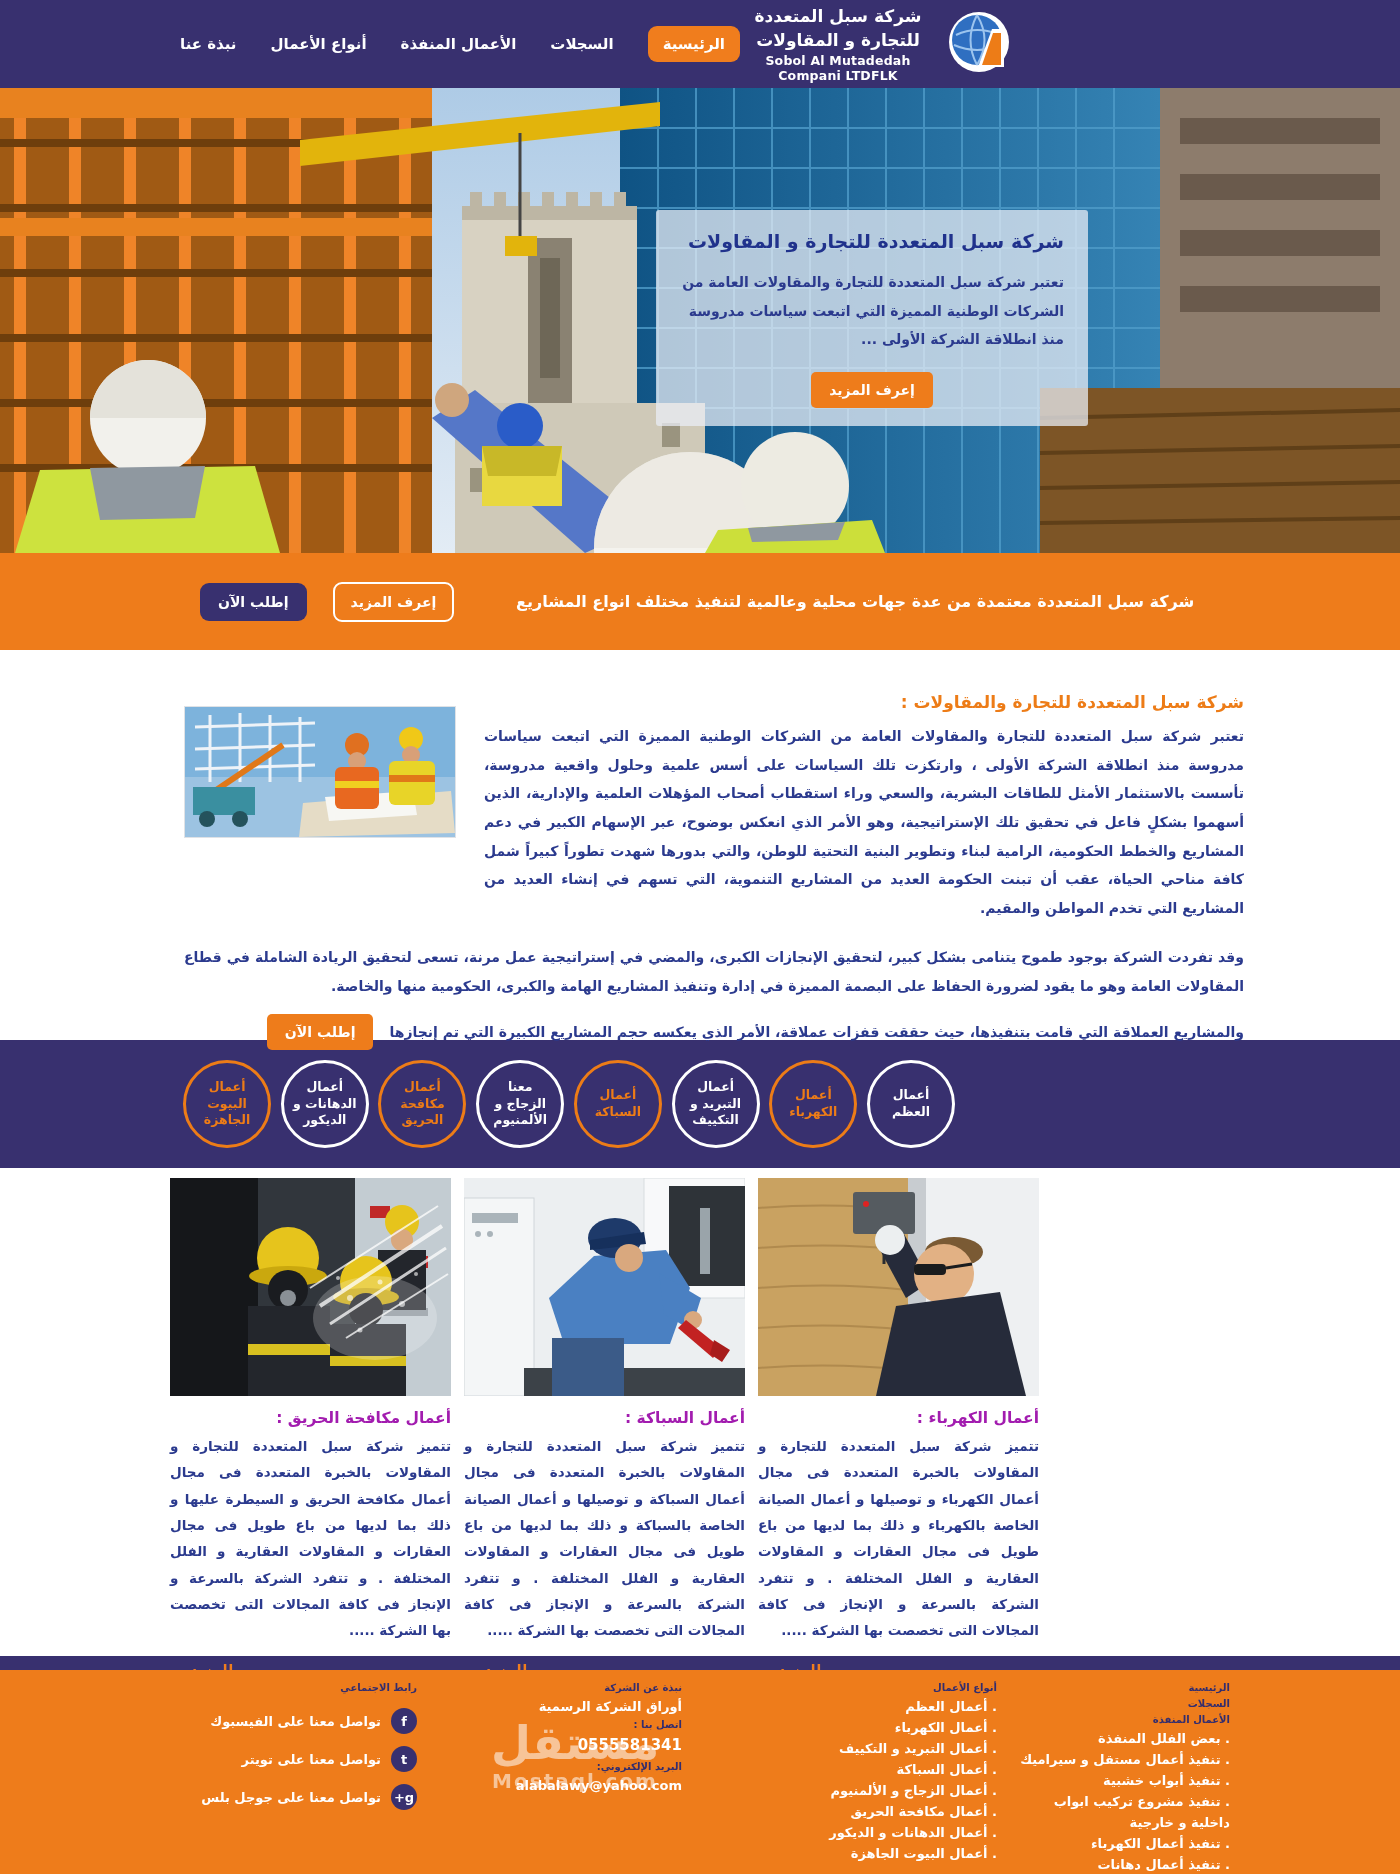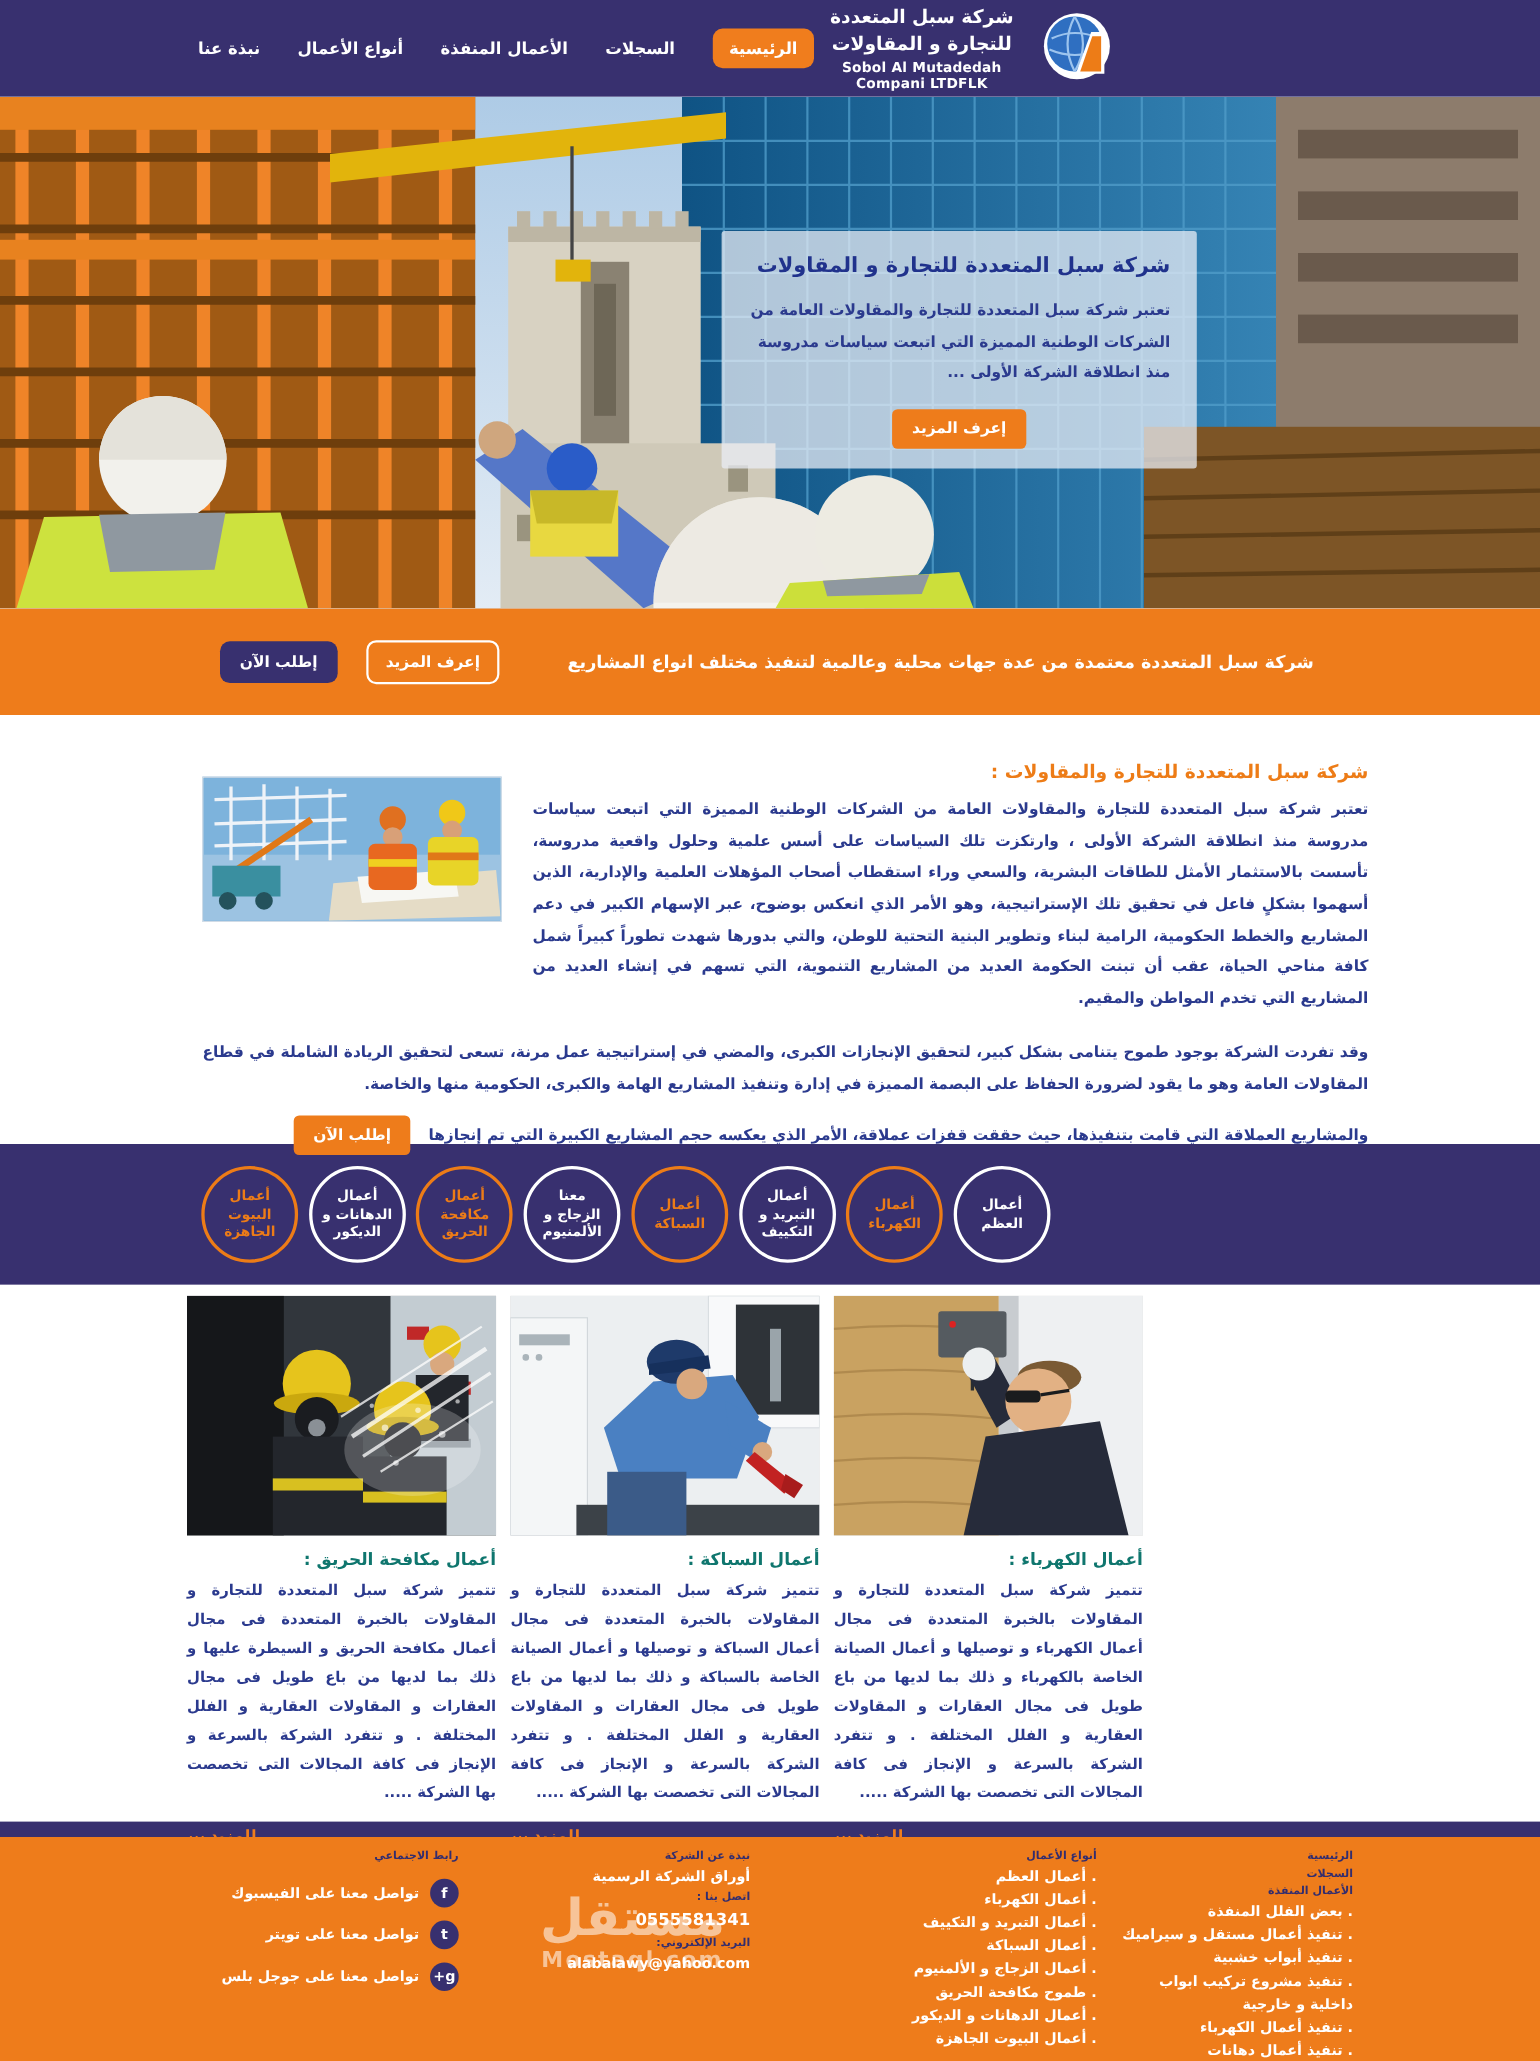--- a/index.html
+++ b/index.html
@@ -61,21 +61,21 @@
     font-size:12.5px; font-weight:700; line-height:1.35; padding:7px; cursor:pointer; }
   .c-orange { border-color:#ED7C17; color:#ED7C17; }
   .c-white  { border-color:#fff; color:#fff; }
 
   
   .cards { height:488px; background:#fff; padding-top:10px; }
   .cards-inner { width:1060px; margin:0 auto; display:flex; justify-content:flex-end; gap:13px; }
   .card { width:281px; }
   .card-img { width:281px; height:218px; background:#ddd; }
   .card-img svg { display:block; }
-  .card-head { color:#0f766e; font-size:15.5px; font-weight:700; margin:13px 0 6px; text-align:right; }
+  .card-head { color:#a21caf; font-size:15.5px; font-weight:700; margin:13px 0 6px; text-align:right; }
   .card-text { color:#2B3A8E; font-size:13.5px; font-weight:700; line-height:1.95; text-align:justify; }
   .card-more { color:#F07D1D; font-size:14px; font-weight:700; margin-top:18px;
     text-align:left; cursor:pointer; }
 
   
   .sep { height:14px; background:#38306F; }
   .footer { height:204px; background:#EE7C1B; padding:10px 170px 0; display:flex; gap:15px;
     position:relative; overflow:hidden; }
   .fcol { text-align:right; }
   .fcol-main { width:218px; } .fcol-types { width:300px; }
@@ -446,21 +446,21 @@
     <div class="f-item">. تنفيذ أعمال دهانات</div>
   </div>
 
   <div class="fcol fcol-types">
     <div class="f-head">أنواع الأعمال</div>
     <div class="f-item">. أعمال العظم</div>
     <div class="f-item">. أعمال الكهرباء</div>
     <div class="f-item">. أعمال التبريد و التكييف</div>
     <div class="f-item">. أعمال السباكة</div>
     <div class="f-item">. أعمال الزجاج و الألمنيوم</div>
-    <div class="f-item">. طموح مكافحة الحريق</div>
+    <div class="f-item">. أعمال مكافحة الحريق</div>
     <div class="f-item">. أعمال الدهانات و الديكور</div>
     <div class="f-item">. أعمال البيوت الجاهزة</div>
   </div>
 
   <div class="fcol fcol-about">
     <div class="f-head">نبذة عن الشركة</div>
     <div class="f-item">أوراق الشركة الرسمية</div>
     <div class="f-head static">اتصل بنا :</div>
     <div class="f-phone">0555581341</div>
     <div class="f-head static">البريد الإلكتروني:</div>

